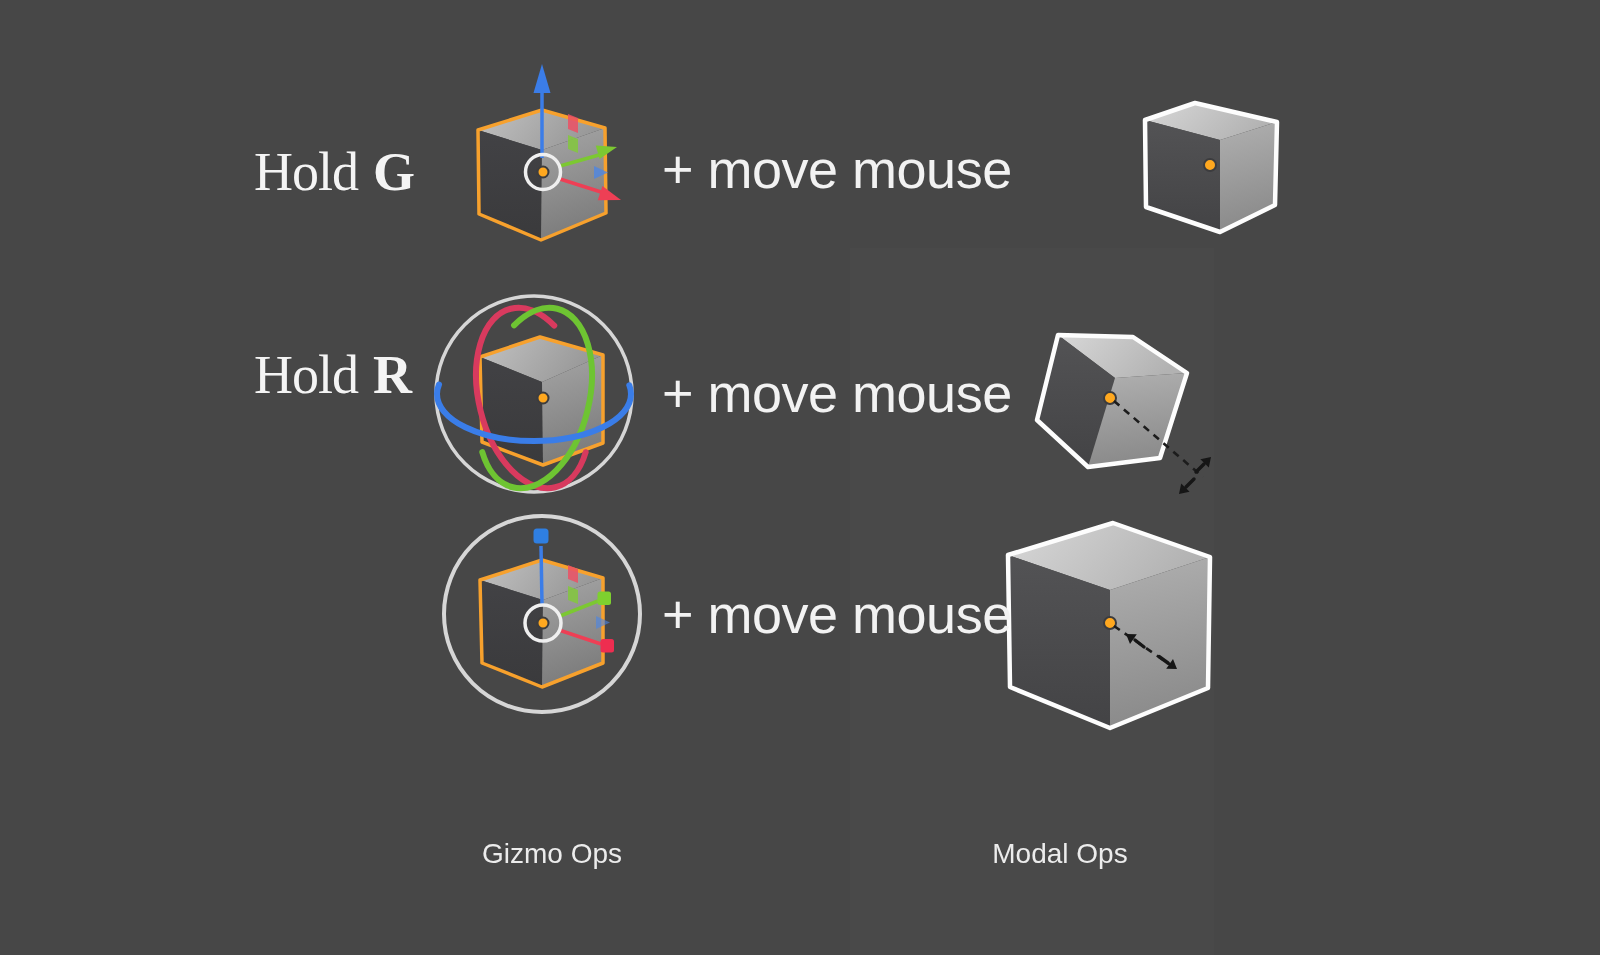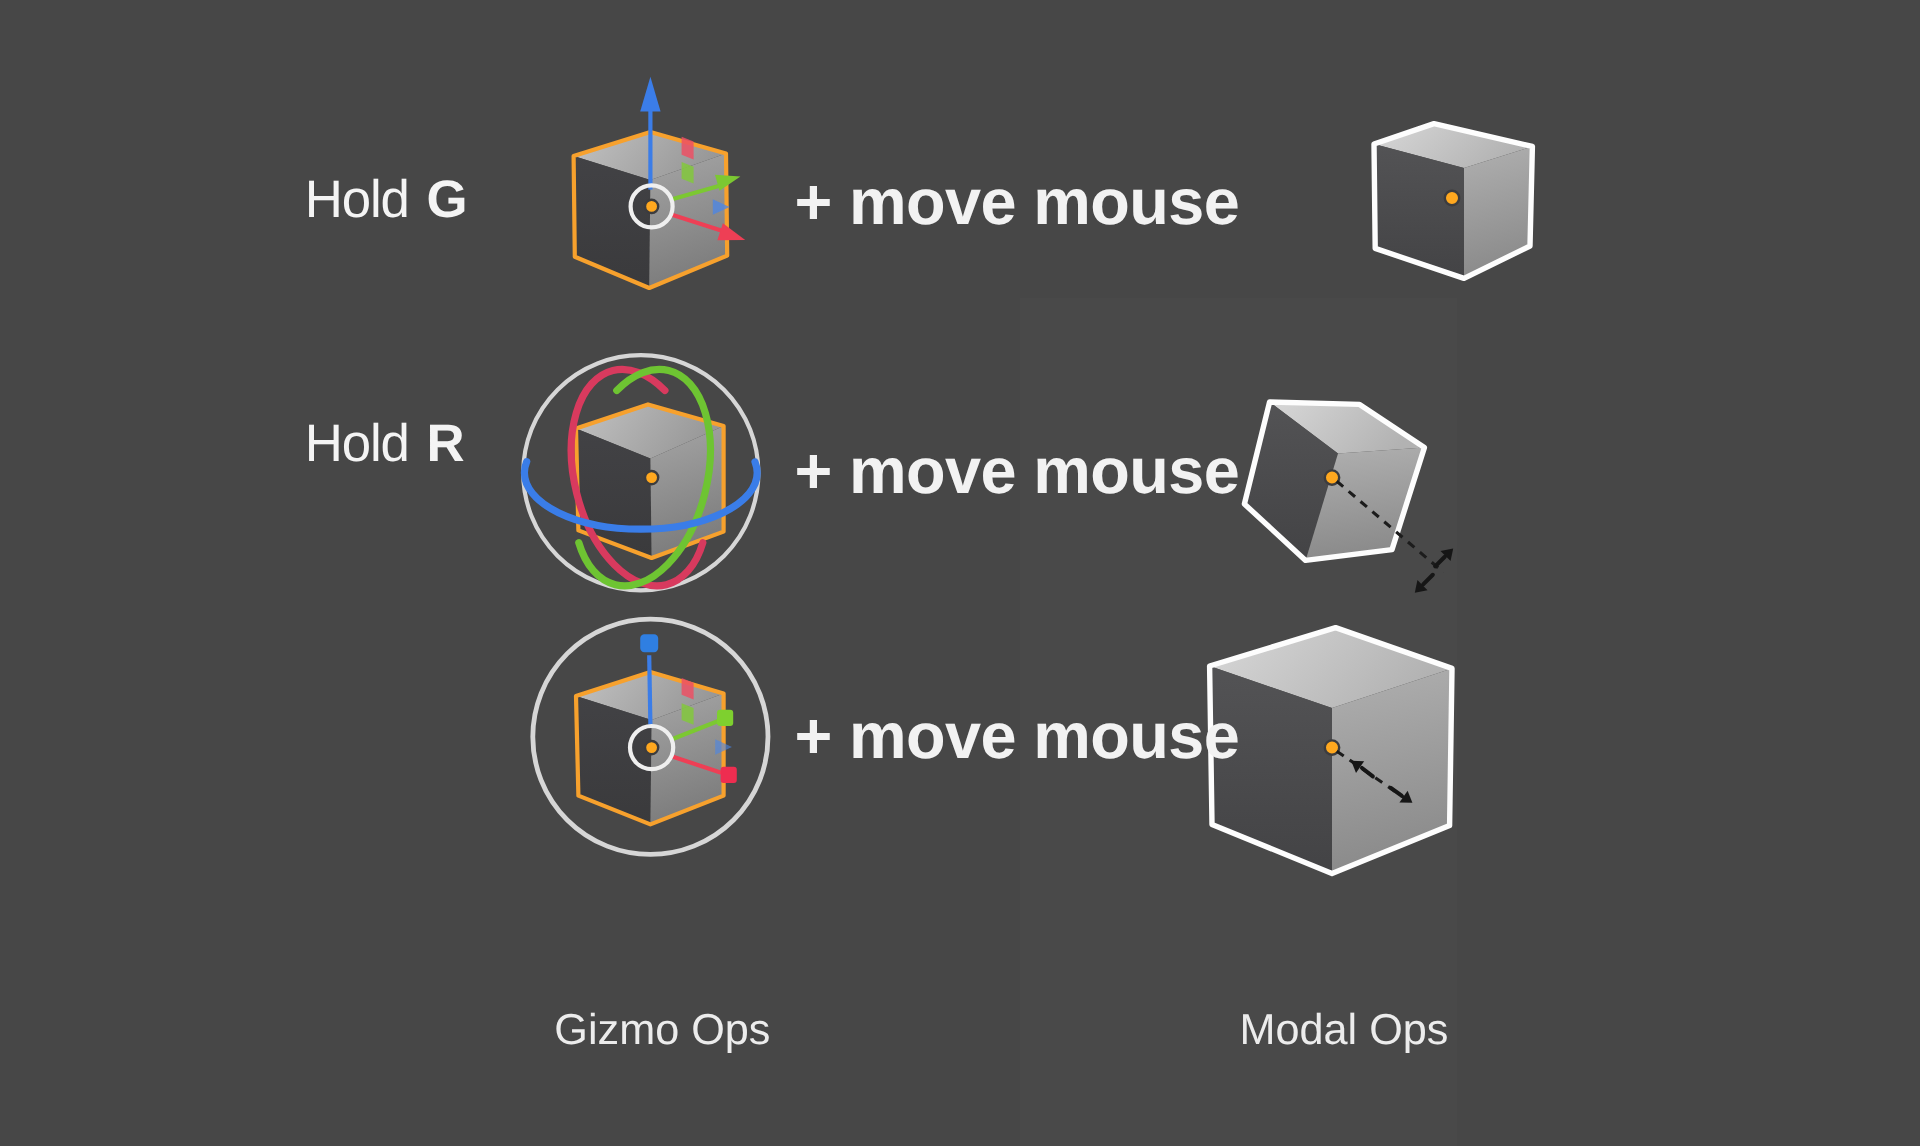--- a/index.html
+++ b/index.html
@@ -5,24 +5,24 @@
   html,body{margin:0;padding:0;background:#474747;}
   .stage{
     position:relative;width:1600px;height:955px;overflow:hidden;
     background:#474747;
     font-family:"Liberation Sans", sans-serif;
   }
   .bg-band{position:absolute;left:850px;top:248px;width:364px;height:707px;
     background:rgba(255,255,255,0.016);pointer-events:none;}
   .stage-svg{position:absolute;left:0;top:0;}
   .txt{position:absolute;color:#f4f4f4;white-space:nowrap;line-height:1;}
-  .hold{font-size:44px;font-weight:300;letter-spacing:-1px;left:254px;}
+  .hold{font-size:54px;font-weight:300;letter-spacing:-1px;left:254px;font-family:Liberation Serif, serif;}
   .hold .key{font-weight:700;margin-left:15px;letter-spacing:0;}
-  .action{font-size:54px;font-weight:700;letter-spacing:-0.5px;left:662px;color:#f2f2f2;}
-  .footer-label{font-size:36px;font-weight:300;color:#ececec;transform:translateX(-50%);}
+  .action{font-size:54px;font-weight:400;letter-spacing:-0.5px;left:662px;color:#f2f2f2;}
+  .footer-label{font-size:28px;font-weight:300;color:#ececec;transform:translateX(-50%);}
   .r1{top:145px;} .r2{top:348px;} .r3{top:589px;}
   .a1{top:142px;} .a2{top:366px;} .a3{top:587px;}
 </style>
 </head>
 <body>
 
 <div class="stage">
 
   <div class="bg-band"></div>
 
@@ -174,15 +174,15 @@
   <div class="txt action a1">+ move mouse</div>
 
   <div class="txt hold r2">
     <span>Hold</span><span class="key">R</span>
   </div>
   <div class="txt action a2">+ move mouse</div>
 
   <div class="txt action a3">+ move mouse</div>
 
   <div class="txt footer-label" style="left:552px;top:840px;">Gizmo Ops</div>
-  <div class="txt footer-label" style="left:1120px;top:840px;">Modal Ops</div>
+  <div class="txt footer-label" style="left:1060px;top:840px;">Modal Ops</div>
 
 </div>
 
 </body></html>

